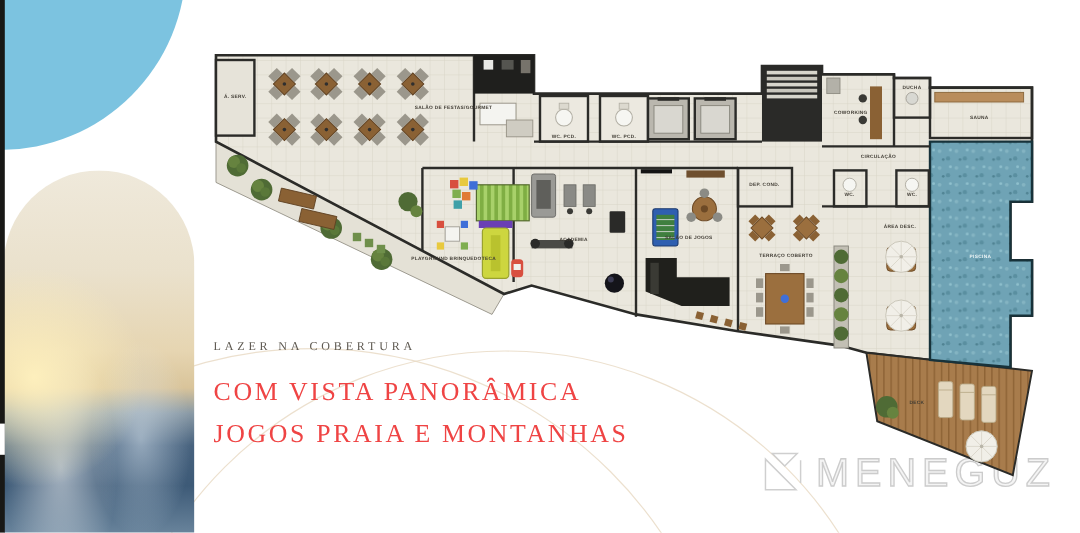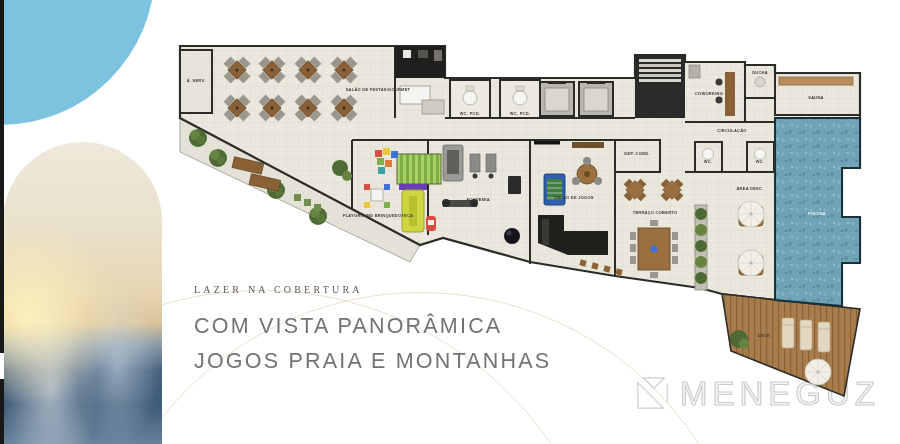--- a/index.html
+++ b/index.html
@@ -25,28 +25,28 @@
       radial-gradient(ellipse at 72% 74%, rgba(228,240,250,0.5), rgba(228,240,250,0) 26%),
       linear-gradient(180deg,#efe9db 0%,#eae1cc 28%,#e6d5b1 50%,#d9c49a 60%,#8a9aa6 67%,#47627e 76%,#3d5a77 87%,#68839b 100%);
   }
 
   
   .arc{border:1px solid #e9dac5;border-radius:50%;z-index:1;opacity:.85;}
   .arc1{left:90px;top:292px;width:660px;height:660px;}
   .arc2{left:-90px;top:290px;width:700px;height:700px;}
 
   
-  .headline{left:194px;top:284px;z-index:5;}
+  .headline{left:178px;top:284px;z-index:5;}
   .eyebrow{
     font-family:"Liberation Serif",serif;font-size:10px;letter-spacing:3.2px;
     color:#5f5a52;margin-bottom:14px;
   }
   .title-line{
-    font-family:Liberation Sans, sans-serif;font-size:21.5px;letter-spacing:2.2px;
-    color:#737373;line-height:1.62;white-space:nowrap;
+    font-family:Liberation Serif, serif;font-size:21.5px;letter-spacing:2.2px;
+    color:#ef4444;line-height:1.62;white-space:nowrap;
   }
 
   
   .plan{left:178px;top:38px;width:684px;height:372px;z-index:6;}
   .plan svg{display:block;}
   .room-label{
     font-family:"Liberation Sans",sans-serif;font-size:4px;font-weight:bold;
     fill:#3f3b33;letter-spacing:.25px;
   }
 

